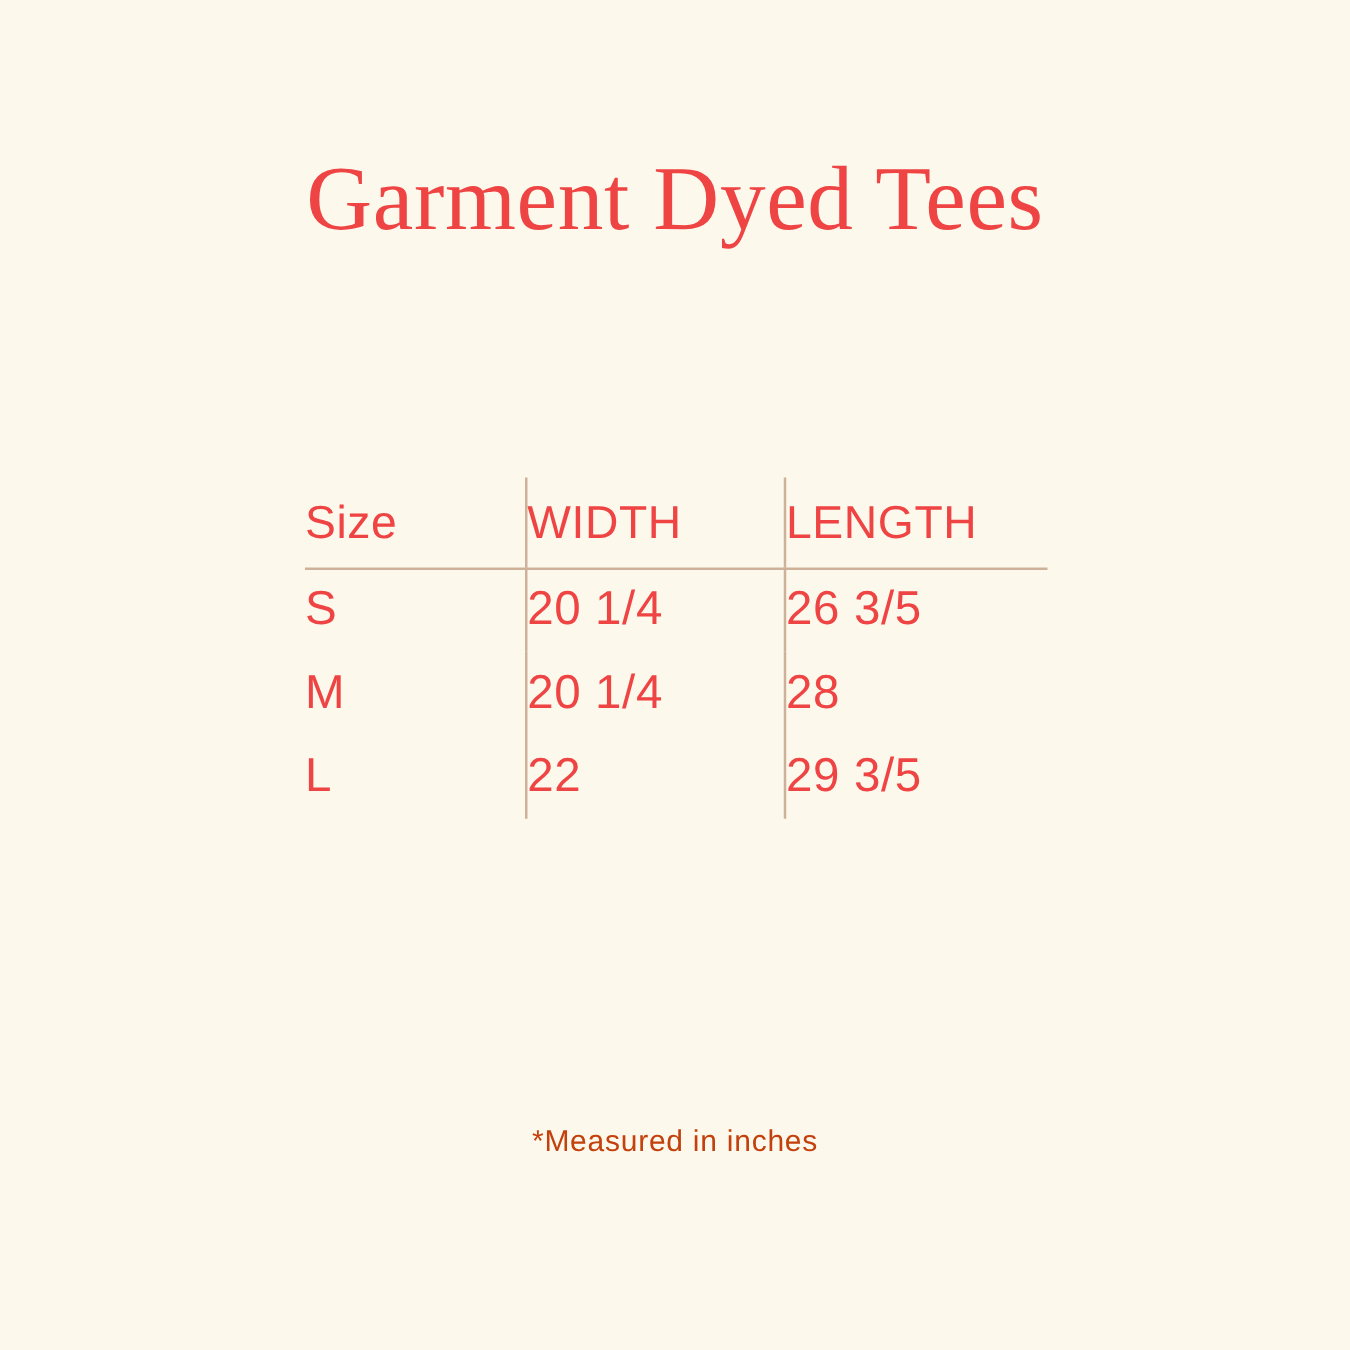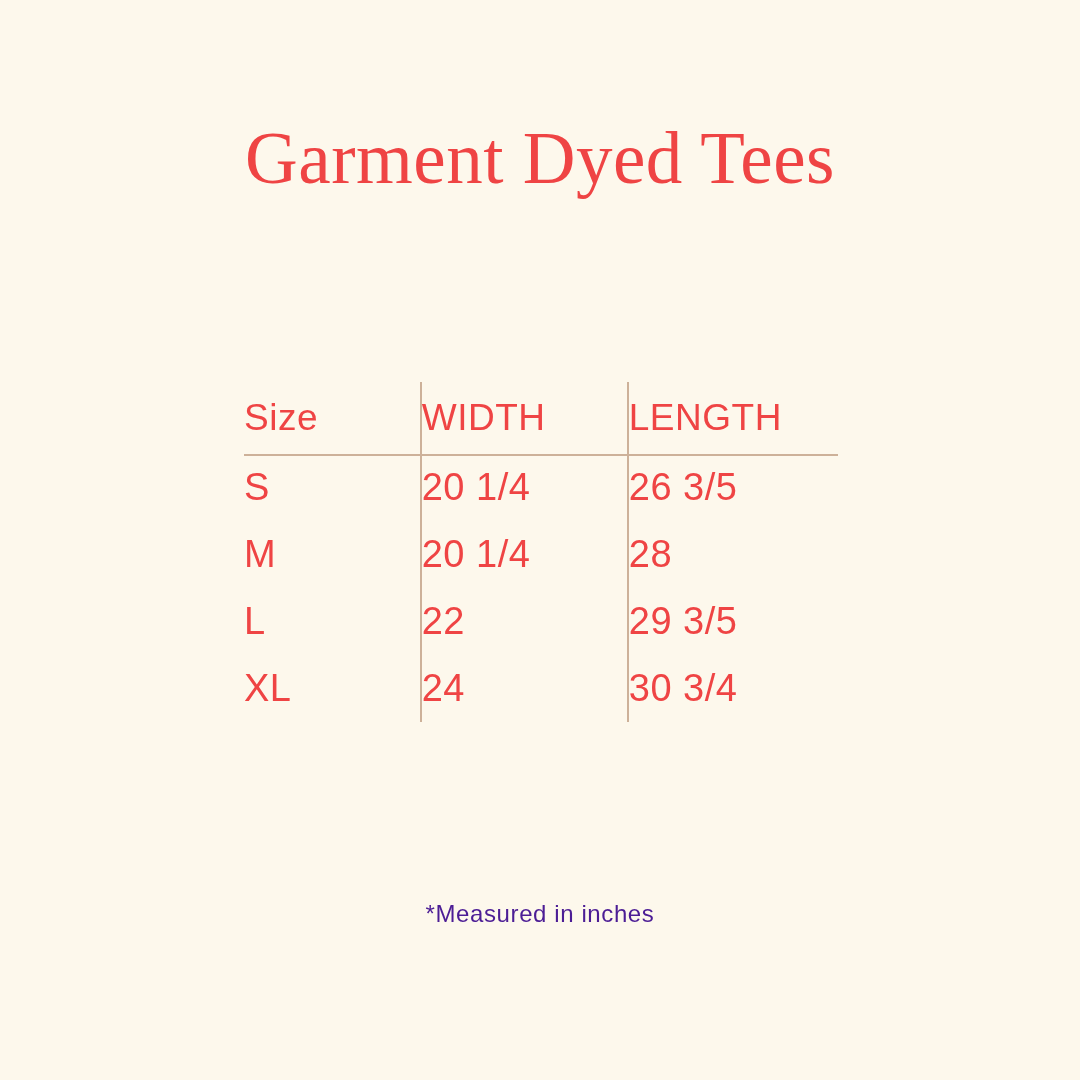--- a/index.html
+++ b/index.html
@@ -97,21 +97,21 @@
   
   .footnote {
     position: absolute;
     top: 900px;
     left: 0;
     width: 1080px;
     text-align: center;
     font-family: "Liberation Sans", sans-serif;
     font-size: 24px;
     letter-spacing: 0.6px;
-    color: #4c1d95;
+    color: #c2410c;
   }
 </style>
 </head>
 <body>
 
 <div class="canvas">
 
   <div class="title-block">
     <div class="title-line">Garment Dyed Tees</div>
   </div>
@@ -134,25 +134,20 @@
         <tr>
           <td class="col-size">M</td>
           <td class="col-width">20 1/4</td>
           <td class="col-length">28</td>
         </tr>
         <tr>
           <td class="col-size">L</td>
           <td class="col-width">22</td>
           <td class="col-length">29 3/5</td>
         </tr>
-        <tr>
-          <td class="col-size">XL</td>
-          <td class="col-width">24</td>
-          <td class="col-length">30 3/4</td>
-        </tr>
       </tbody>
     </table>
   </div>
 
   <div class="header-rule"></div>
 
   <div class="footnote">*Measured in inches</div>
 
 </div>
 

